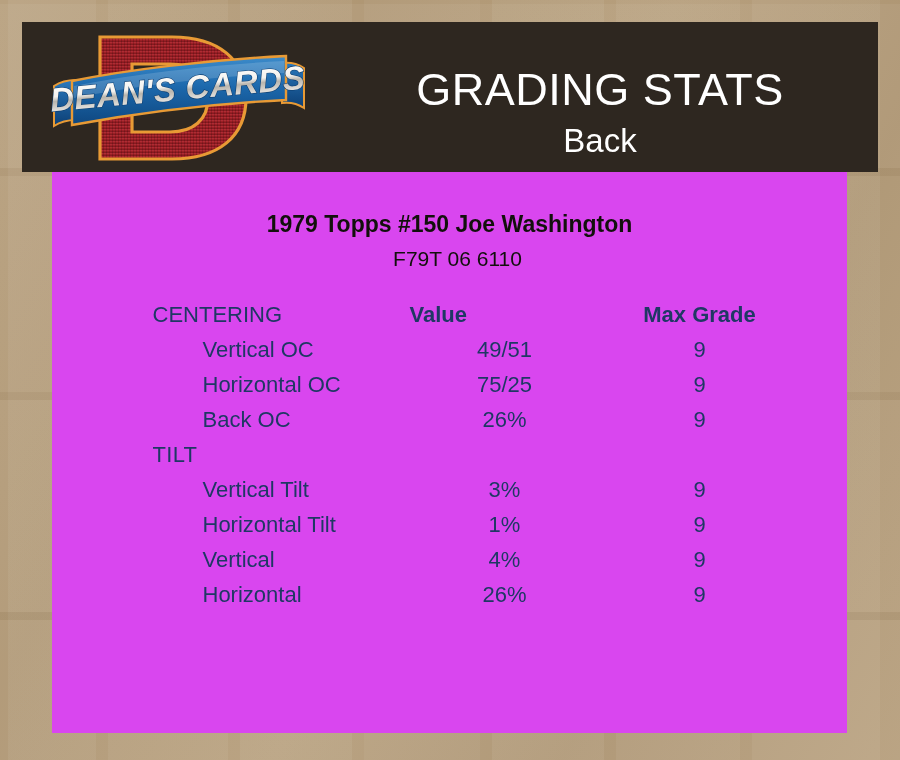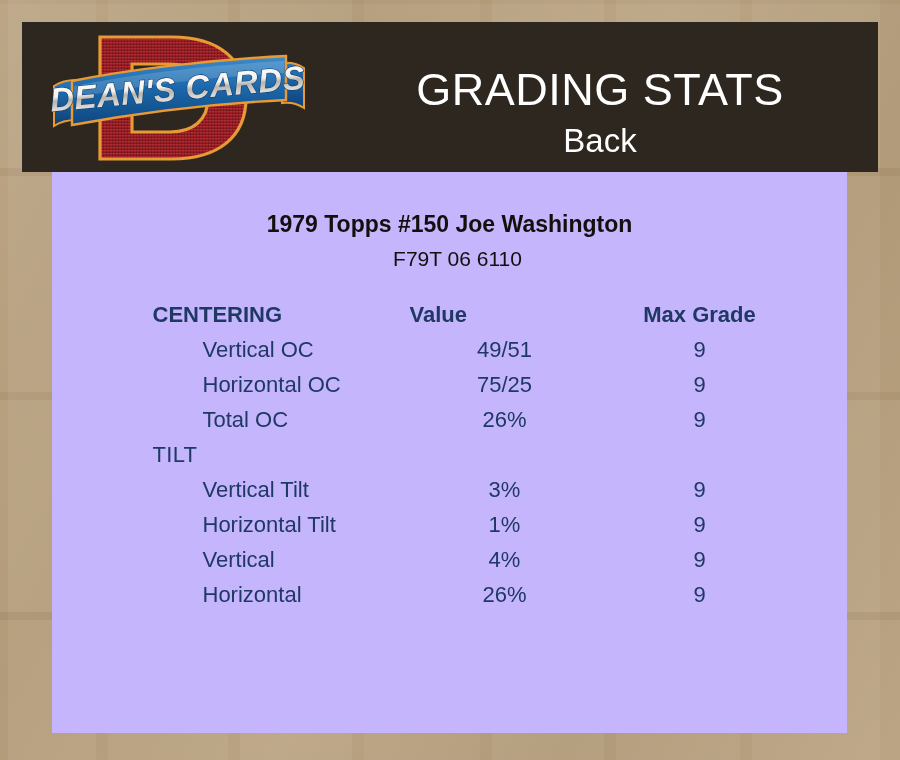--- a/index.html
+++ b/index.html
@@ -115,21 +115,21 @@
     white-space: nowrap;
   }
 
   
   #content-panel {
     position: absolute;
     left: 52px;
     top: 172px;
     width: 795px;
     height: 561px;
-    background: #c4b5fd;
+    background: #d946ef;
     z-index: 4;
   }
 
   
   #card-heading {
     text-align: center;
     padding-top: 38px;
   }
   #card-title {
     color: #12100c;
@@ -157,21 +157,21 @@
     padding: 0;
     line-height: 35px;
     height: 35px;
     font-size: 22px;
     font-weight: 400;
     vertical-align: middle;
   }
   #stats-table th.col-label {
     text-align: left;
     font-size: 22px;
-    font-weight: bold;
+    font-weight: normal;
     padding-left: 53px;
   }
   #stats-table th.col-value,
   #stats-table th.col-grade {
     font-weight: bold;
     font-size: 22px;
   }
   #stats-table th.col-value { width: 190px; text-align: left; }
   #stats-table th.col-grade { width: 200px; text-align: center; }
 
@@ -275,21 +275,21 @@
           <td class="row-label">Vertical OC</td>
           <td class="row-value">49/51</td>
           <td class="row-grade">9</td>
         </tr>
         <tr>
           <td class="row-label">Horizontal OC</td>
           <td class="row-value">75/25</td>
           <td class="row-grade">9</td>
         </tr>
         <tr>
-          <td class="row-label">Total OC</td>
+          <td class="row-label">Back OC</td>
           <td class="row-value">26%</td>
           <td class="row-grade">9</td>
         </tr>
         <tr>
           <td class="section-head" colspan="3">TILT</td>
         </tr>
         <tr>
           <td class="row-label">Vertical Tilt</td>
           <td class="row-value">3%</td>
           <td class="row-grade">9</td>

